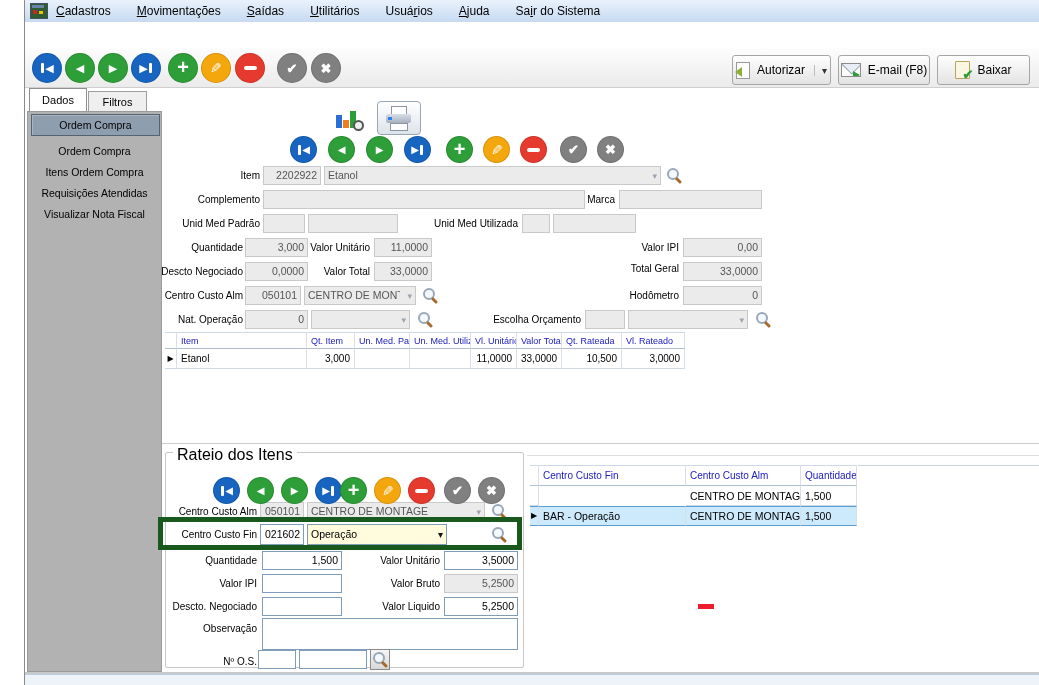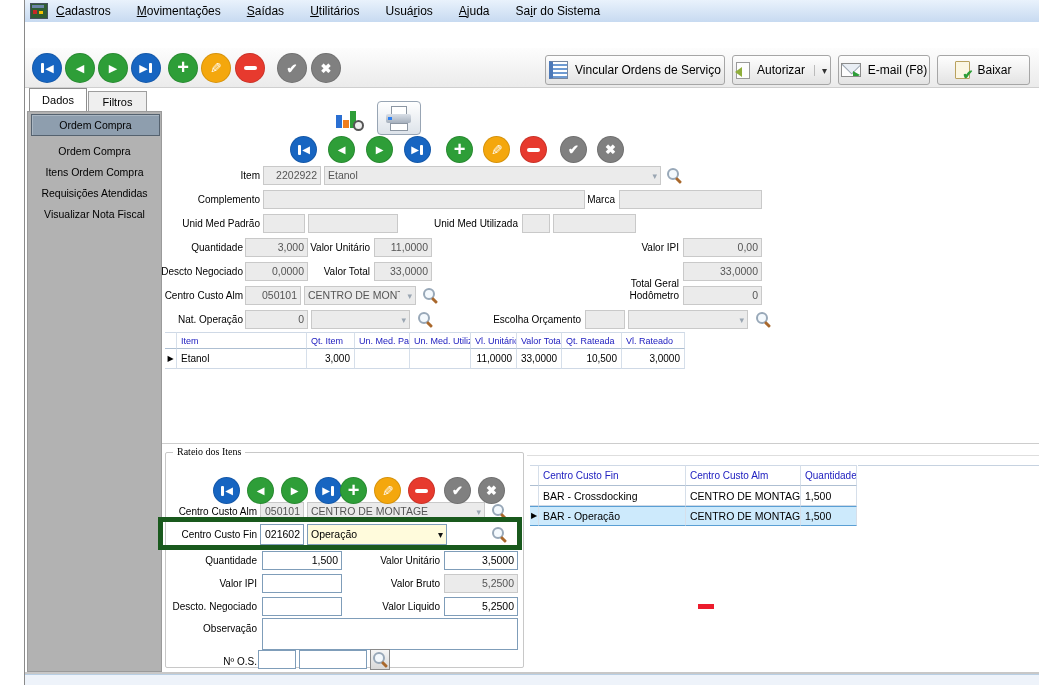--- a/index.html
+++ b/index.html
@@ -107,21 +107,21 @@
   .tcell.selrow{background:#cdeafc;border-top:1px solid #5a9fd4;border-bottom:1px solid #5a9fd4;}
   .rarr{font-size:8px;color:#000;line-height:1;}
   #items-table .th{font-size:9px;}
   #items-table .td{font-size:10px;color:#000;}
   #items-table .td{display:block;line-height:19px;}
   #rateio-table .th{font-size:10px;}
   #rateio-table .td{font-size:10.5px;color:#000;}
   
   #rateio-box{position:absolute;left:140px;top:452px;width:359px;height:216px;border:1px solid #c8c8c8;
               border-radius:2px;box-sizing:border-box;}
-  #rateio-legend{position:absolute;left:148px;top:446px;background:#fff;padding:0 4px;font-size:10px;z-index:2;font-family:Liberation Serif, serif;}
+  #rateio-legend{position:absolute;left:148px;top:446px;background:#fff;padding:0 4px;font-size:16px;z-index:2;}
   #highlight-box{position:absolute;left:133px;top:517px;width:364px;height:33px;
                  border:5px solid #19591d;box-sizing:border-box;z-index:3;}
   #red-marker{position:absolute;left:673px;top:604px;width:16px;height:5px;background:#ec1c2d;}
   #obs-field{line-height:13px;padding-top:2px;white-space:normal;}
   
   #bottom-line{position:absolute;left:0;top:672px;width:1039px;height:2px;background:#c8c8c8;}
   #bottom-strip{position:absolute;left:0;top:674px;width:1039px;height:11px;background:#eef3fa;
                 border-top:1px solid #b9cfe4;box-sizing:border-box;}
 </style>
 </head>
@@ -153,24 +153,20 @@
       <span class="bar b2"></span>
       <span class="bar b3"></span>
       <span class="gear"></span>
     </div>
     <div id="print-btn">
       <span class="pp"></span>
       <span class="pb"></span>
       <span class="pl"></span>
       <span class="po"></span>
     </div>
-  <div class="act-btn" style="left: 520px; width: 180px;">
-        <span class="aicon i-worksheet"></span>
-        <span>Vincular Ordens de Serviço</span>
-      </div>
       <div class="act-btn" style="left: 707px; width: 99px;">
         <span class="aicon i-authorize"></span>
         <span>Autorizar</span>
         <span class="caret">▾</span>
       </div>
       <div class="act-btn" style="left: 813px; width: 92px;">
         <span class="aicon i-email"></span>
         <span>E-mail (F8)</span>
       </div>
       <div class="act-btn" style="left: 912px; width: 93px;">
@@ -215,21 +211,21 @@
   <div class="fld num" style="left:220px;top:238px;width:63px">3,000</div>
   <div class="lbl" style="left:225px;top:241px;width:120px">Valor Unitário</div>
   <div class="fld num" style="left:349px;top:238px;width:58px">11,0000</div>
   <div class="lbl" style="left:524px;top:241px;width:130px">Valor IPI</div>
   <div class="fld num" style="left:658px;top:238px;width:79px">0,00</div>
 
   <div class="lbl" style="left:88px;top:265px;width:130px">Descto Negociado</div>
   <div class="fld num" style="left:220px;top:262px;width:63px">0,0000</div>
   <div class="lbl" style="left:225px;top:265px;width:120px">Valor Total</div>
   <div class="fld num" style="left:349px;top:262px;width:58px">33,0000</div>
-  <div class="lbl" style="left:524px;top:277px;width:130px">Total Geral</div>
+  <div class="lbl" style="left:524px;top:262px;width:130px">Total Geral</div>
   <div class="fld num" style="left:658px;top:262px;width:79px">33,0000</div>
 
   <div class="lbl" style="left:88px;top:289px;width:130px">Centro Custo Alm</div>
   <div class="fld num" style="left:220px;top:286px;width:56px">050101</div>
   <div class="fld" style="left:279px;top:286px;width:112px">
     <span class="txt">CENTRO DE MONTAGE</span>
     <span class="arr">▾</span>
   </div>
   <span class="mag" style="left:397px;top:287px"></span>
   <div class="lbl" style="left:524px;top:289px;width:130px">Hodômetro</div>
@@ -320,21 +316,20 @@
   <div class="mag-btn" style="left:345px;top:649px">
       <span class="mag"></span>
     </div>
 
   <div id="rateio-table" class="ttable" style="left:505px;top:465px;width:328px;height:62px">
       <div class="tcell th sel" style="left: 0px; top: 0px; width: 9px; height: 21px;"></div>
       <div class="tcell th" style="left: 9px; top: 0px; width: 147px; height: 21px;">Centro Custo Fin</div>
       <div class="tcell th" style="left: 156px; top: 0px; width: 115px; height: 21px;">Centro Custo Alm</div>
       <div class="tcell th" style="left: 271px; top: 0px; width: 56px; height: 21px;">Quantidade</div>
       <div class="tcell sel" style="left: 0px; top: 21px; width: 9px; height: 20px;"></div>
-      <div class="tcell td" style="left: 9px; top: 21px; width: 147px; height: 20px; text-align: left;">BAR - Crossdocking</div>
       <div class="tcell td" style="left: 156px; top: 21px; width: 115px; height: 20px; text-align: left;">CENTRO DE MONTAGE</div>
       <div class="tcell td" style="left: 271px; top: 21px; width: 56px; height: 20px; text-align: right;">1,500</div>
       <div class="tcell sel selrow" style="left: 0px; top: 41px; width: 9px; height: 20px;">
         <span class="rarr">▶</span>
       </div>
       <div class="tcell td selrow" style="left: 9px; top: 41px; width: 147px; height: 20px; text-align: left;">BAR - Operação</div>
       <div class="tcell td selrow" style="left: 156px; top: 41px; width: 115px; height: 20px; text-align: left;">CENTRO DE MONTAGE</div>
       <div class="tcell td selrow" style="left: 271px; top: 41px; width: 56px; height: 20px; text-align: right;">1,500</div>
     </div>
   <div class="hline" style="left:833px;top:465px;width:204px;background:#c6d2e0"></div>

